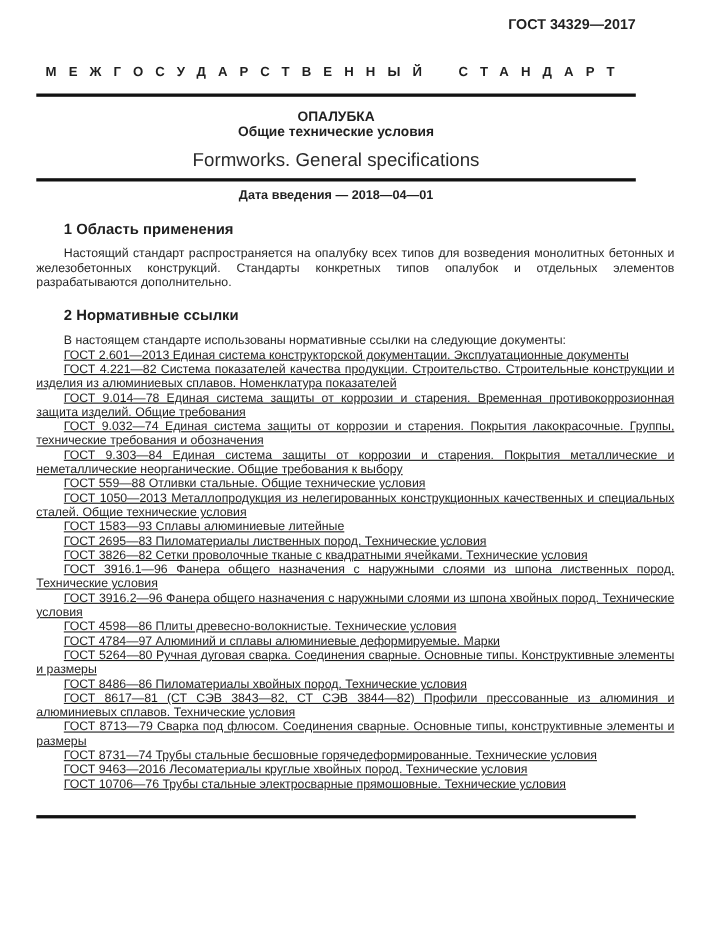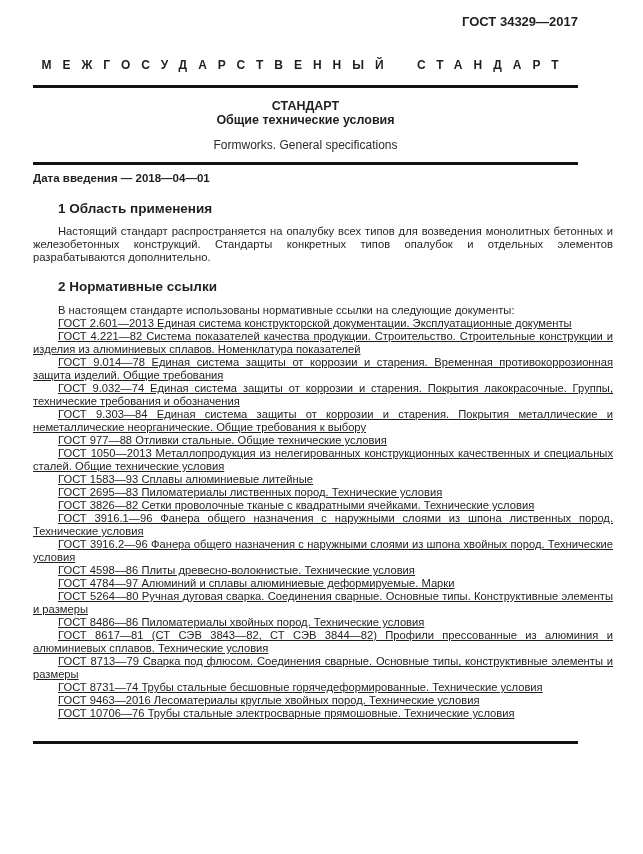--- a/index.html
+++ b/index.html
@@ -53,27 +53,27 @@
   }
   .doc-subtitle {
     text-align: center;
     font-weight: bold;
     font-size: 12.5px;
     line-height: 14px;
   }
   .doc-title-en {
     margin-top: 12px;
     text-align: center;
-    font-size: 12px;
+    font-size: 17px;
     line-height: 13px;
     color: #2a2a2a;
   }
   .intro-date {
     margin-top: 6px;
-    text-align: left;
+    text-align: center;
     font-weight: bold;
     font-size: 11.5px;
     line-height: 14px;
   }
   .section-heading {
     margin: 0;
     margin-top: 16px;
     padding-left: 25px;
     font-weight: bold;
     font-size: 13.5px;
@@ -130,21 +130,21 @@
 
 <div class="page">
 
   <div class="head-block">
     <div class="gost-number">ГОСТ 34329—2017</div>
 
     <div class="standard-type">МЕЖГОСУДАРСТВЕННЫЙ СТАНДАРТ</div>
 
     <hr class="rule rule-1">
 
-    <div class="doc-title">СТАНДАРТ</div>
+    <div class="doc-title">ОПАЛУБКА</div>
 
     <div class="doc-subtitle">Общие технические условия</div>
 
     <div class="doc-title-en">Formworks. General specifications</div>
 
     <hr class="rule rule-2">
 
     <div class="intro-date">Дата введения — 2018—04—01</div>
   </div>
 
@@ -157,21 +157,21 @@
     <h2 class="section-heading second">2 Нормативные ссылки</h2>
 
     <p class="ref-intro">В настоящем стандарте использованы нормативные ссылки на следующие документы:</p>
 
     <div class="refs">
         <p class="ref-para">ГОСТ 2.601—2013 Единая система конструкторской документации. Эксплуатационные документы</p>
         <p class="ref-para">ГОСТ 4.221—82 Система показателей качества продукции. Строительство. Строительные конструкции и изделия из алюминиевых сплавов. Номенклатура показателей</p>
         <p class="ref-para">ГОСТ 9.014—78 Единая система защиты от коррозии и старения. Временная противокоррозионная защита изделий. Общие требования</p>
         <p class="ref-para">ГОСТ 9.032—74 Единая система защиты от коррозии и старения. Покрытия лакокрасочные. Группы, технические требования и обозначения</p>
         <p class="ref-para">ГОСТ 9.303—84 Единая система защиты от коррозии и старения. Покрытия металлические и неметаллические неорганические. Общие требования к выбору</p>
-        <p class="ref-para">ГОСТ 977—88 Отливки стальные. Общие технические условия</p>
+        <p class="ref-para">ГОСТ 559—88 Отливки стальные. Общие технические условия</p>
         <p class="ref-para">ГОСТ 1050—2013 Металлопродукция из нелегированных конструкционных качественных и специальных сталей. Общие технические условия</p>
         <p class="ref-para">ГОСТ 1583—93 Сплавы алюминиевые литейные</p>
         <p class="ref-para">ГОСТ 2695—83 Пиломатериалы лиственных пород. Технические условия</p>
         <p class="ref-para">ГОСТ 3826—82 Сетки проволочные тканые с квадратными ячейками. Технические условия</p>
         <p class="ref-para">ГОСТ 3916.1—96 Фанера общего назначения с наружными слоями из шпона лиственных пород. Технические условия</p>
         <p class="ref-para">ГОСТ 3916.2—96 Фанера общего назначения с наружными слоями из шпона хвойных пород. Технические условия</p>
         <p class="ref-para">ГОСТ 4598—86 Плиты древесно-волокнистые. Технические условия</p>
         <p class="ref-para">ГОСТ 4784—97 Алюминий и сплавы алюминиевые деформируемые. Марки</p>
         <p class="ref-para">ГОСТ 5264—80 Ручная дуговая сварка. Соединения сварные. Основные типы. Конструктивные элементы и размеры</p>
         <p class="ref-para">ГОСТ 8486—86 Пиломатериалы хвойных пород. Технические условия</p>

